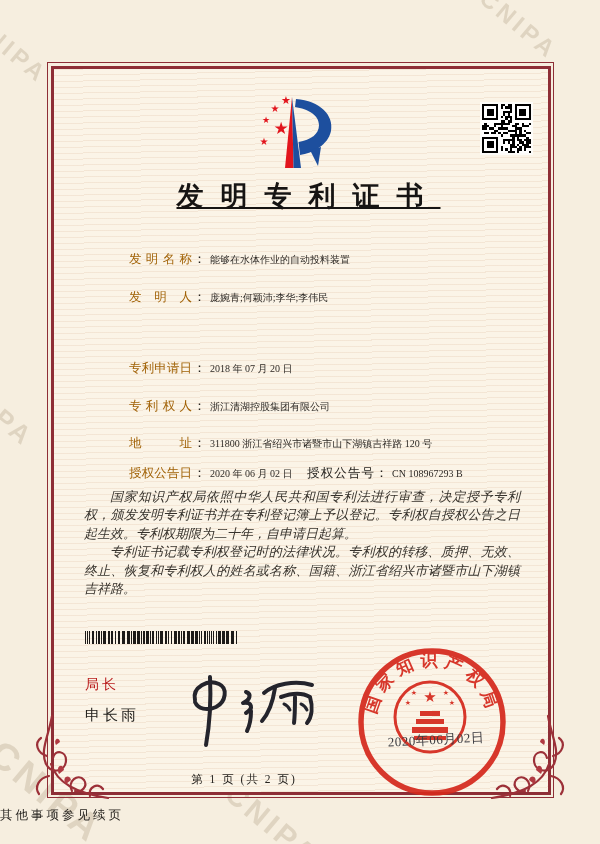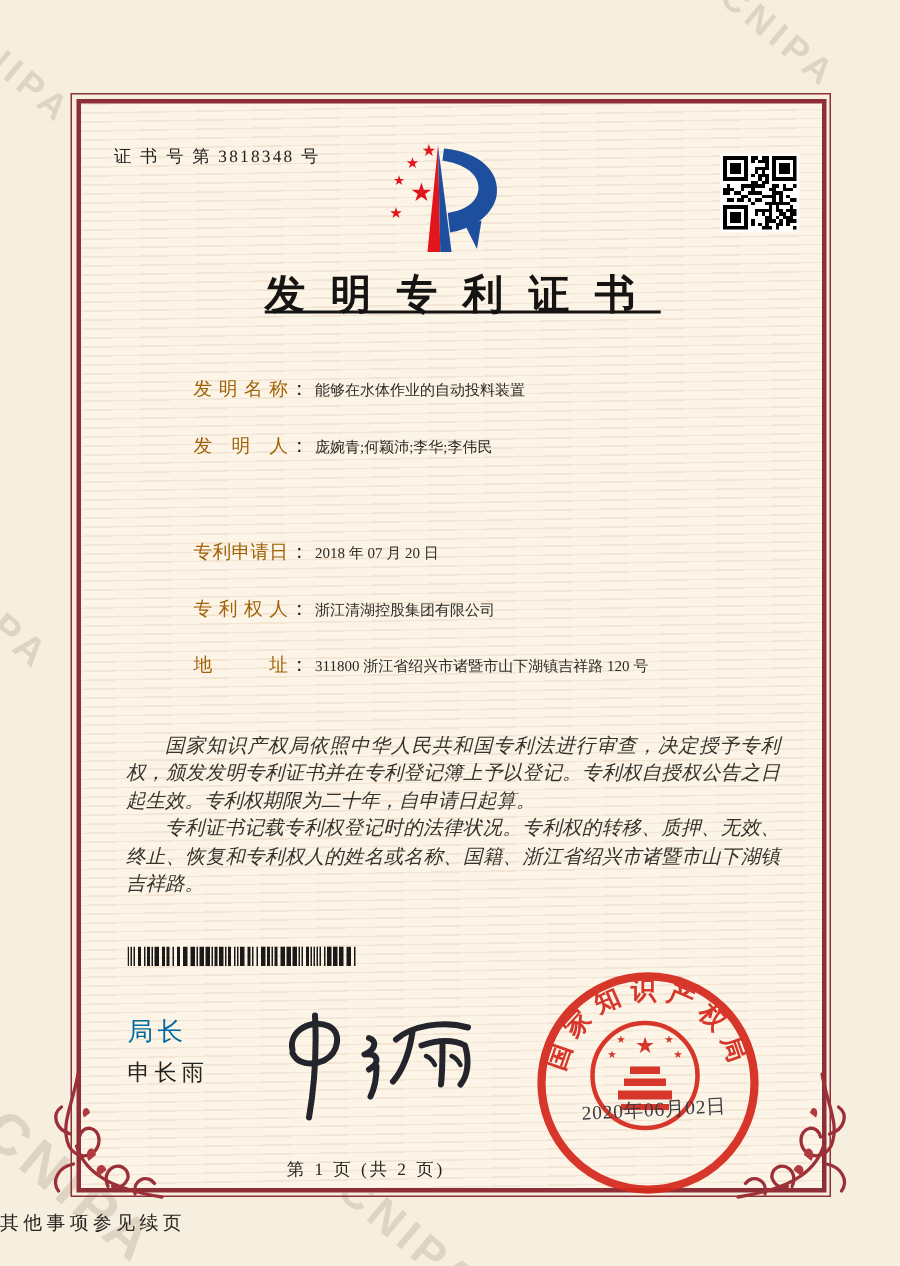--- a/index.html
+++ b/index.html
@@ -63,21 +63,21 @@
 
   .legal {
     position:absolute; left:84px; top:488px; width:436px;
     font-size:13px; line-height:18.4px; text-align:justify;
     font-style:italic; color:#36322c;
   }
   .legal p { text-indent:2em; }
 
   .barcode { position:absolute; left:85px; top:631px; width:154px; height:13px; }
 
-  .officer-title { position:absolute; left:85px; top:676px; font-size:17px; letter-spacing:3px; color:#0369a1; }
+  .officer-title { position:absolute; left:85px; top:676px; font-size:14px; letter-spacing:3px; color:#b91c1c; }
   .officer-name  { position:absolute; left:85px; top:706px; font-size:15px; letter-spacing:3px; color:#26231f; }
   .signature { position:absolute; left:173px; top:652px; width:180px; height:102px; }
 
   .seal { position:absolute; left:355px; top:645px; width:155px; height:155px; opacity:0.93; }
   .seal-date {
     position:absolute; left:370px; top:731px; width:132px;
     font-size:13px; color:#3c3b40; letter-spacing:0.5px;
     transform:rotate(-3deg); white-space:nowrap; text-align:center;
   }
 
@@ -107,21 +107,20 @@
   <div class="wm" style="left:140px; top:514px; font-size:28px;">CNIPA</div>
   <div class="wm" style="left:8px;  top:732px; font-size:38px;">CNIPA</div>
   <div class="wm" style="left:240px; top:776px; font-size:30px;">CNIPA</div>
 
   <div class="frame">
     <div class="frame-inner"></div>
   </div>
 
   <div class="content">
 
-    <div class="cert-no">证 书 号 第 3818348 号</div>
 
     <div class="qr-wrap">
       <svg id="qr-svg" width="49" height="49" viewBox="0 0 21 21" shape-rendering="crispEdges">
           <rect x="0" y="0" width="21" height="21" fill="#fff"></rect>
           <rect x="0" y="0" width="7" height="7" fill="#000"></rect>
           <rect x="1" y="1" width="5" height="5" fill="#fff"></rect>
           <rect x="2" y="2" width="3" height="3" fill="#000"></rect>
           <rect x="14" y="0" width="7" height="7" fill="#000"></rect>
           <rect x="15" y="1" width="5" height="5" fill="#fff"></rect>
           <rect x="16" y="2" width="3" height="3" fill="#000"></rect>
@@ -286,20 +285,26 @@
     </div>
     <div class="frow" style="top:359px">
       <span class="flabel">专利申请日</span><span class="fcolon">：</span><span class="fvalue">2018 年 07 月 20 日</span>
     </div>
     <div class="frow" style="top:397px">
       <span class="flabel">专利权人</span><span class="fcolon">：</span><span class="fvalue">浙江清湖控股集团有限公司</span>
     </div>
     <div class="frow" style="top:434px">
       <span class="flabel">地址</span><span class="fcolon">：</span><span class="fvalue">311800 浙江省绍兴市诸暨市山下湖镇吉祥路 120 号</span>
     </div>
+    <div class="frow" style="top:464px; width:436px;">
+      <span class="flabel">授权公告日</span><span class="fcolon">：</span><span class="fvalue">2020 年 06 月 02 日</span>
+      <span class="grant2">
+        <span class="glabel">授权公告号</span><span class="fcolon">：</span><span class="fvalue">CN 108967293 B</span>
+      </span>
+    </div>
 
     <div class="legal">
       <p>国家知识产权局依照中华人民共和国专利法进行审查，决定授予专利权，颁发发明专利证书并在专利登记簿上予以登记。专利权自授权公告之日起生效。专利权期限为二十年，自申请日起算。</p>
       <p>专利证书记载专利权登记时的法律状况。专利权的转移、质押、无效、终止、恢复和专利权人的姓名或名称、国籍、浙江省绍兴市诸暨市山下湖镇吉祥路。</p>
     </div>
 
     <svg id="barcode-svg" class="barcode" viewBox="0 0 154 13" preserveAspectRatio="none">
         <rect x="0" y="0" width="1" height="13" fill="#1c1a18"></rect>
         <rect x="2" y="0" width="1" height="13" fill="#1c1a18"></rect>
         <rect x="4" y="0" width="1" height="13" fill="#1c1a18"></rect>

